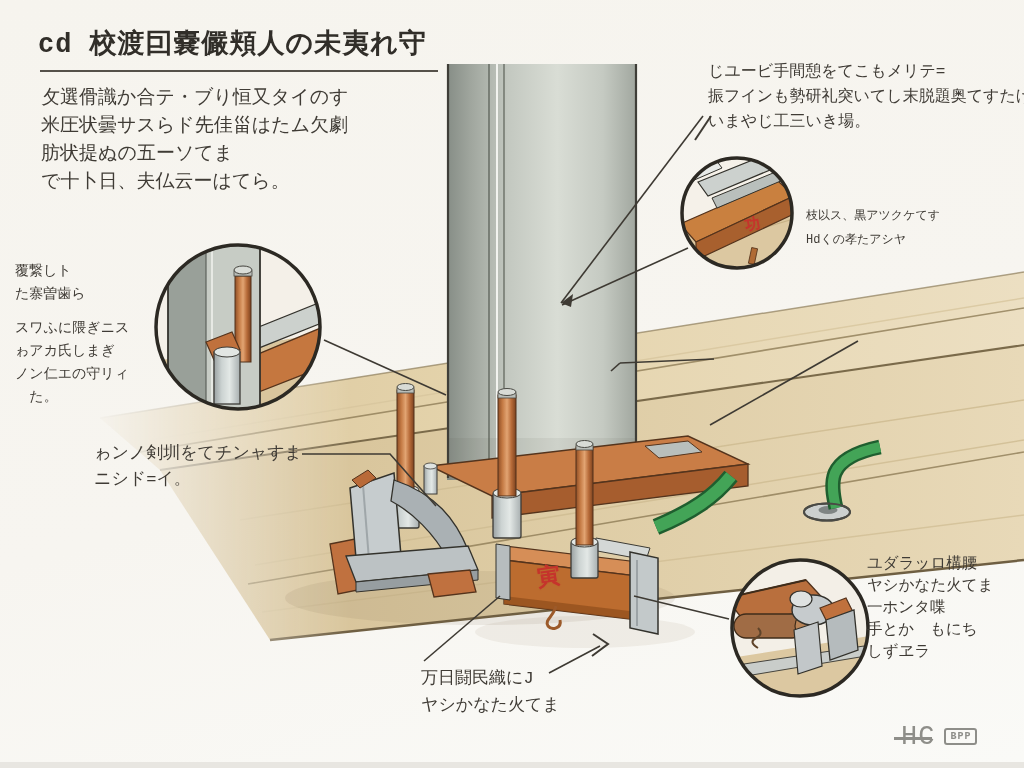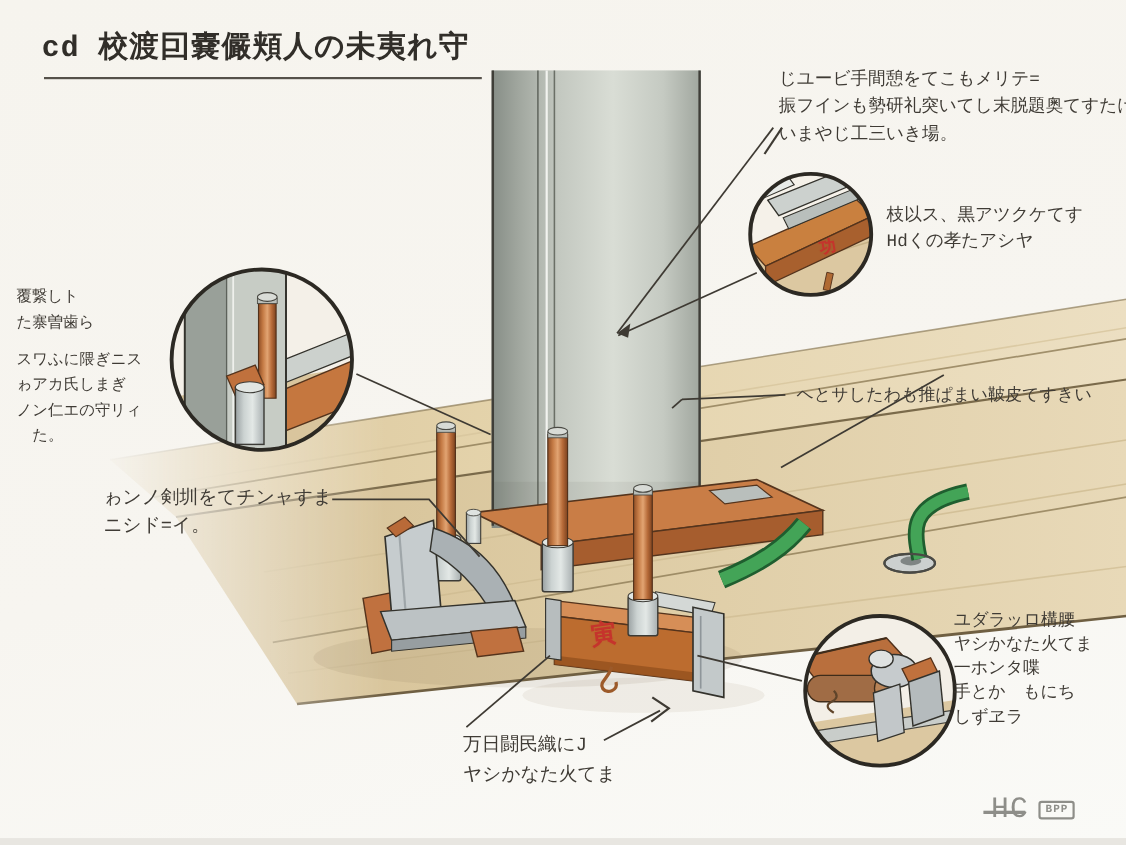--- a/index.html
+++ b/index.html
@@ -7,21 +7,21 @@
     position:relative;width:1024px;height:762px;overflow:hidden;
     background:linear-gradient(165deg,#f6f4ee 0%,#f7f5f0 55%,#fafaf7 100%);
     font-family:Liberation Mono, monospace;color:#3f3b35;
   }
   .stage svg{position:absolute;left:0;top:0;}
   .txt{position:absolute;line-height:1.45;white-space:nowrap;}
   .title{left:38px;top:26px;font-size:27px;font-weight:bold;color:#312e29;letter-spacing:1px;}
   .title-underline{position:absolute;left:40px;top:70px;width:398px;height:0;border-bottom:2.5px solid #55514a;}
   .intro{left:41px;top:84px;font-size:19px;line-height:28px;}
   .co-tr{left:708px;top:60px;font-size:16px;line-height:25px;}
-  .co-rb{left:806px;top:184px;font-size:16px;line-height:24px;}
+  .co-rb{left:806px;top:204px;font-size:12px;line-height:24px;}
   .co-beam{left:724px;top:349px;font-size:15.5px;}
   .co-ld{left:15px;top:260px;font-size:14px;line-height:23px;}
   .co-ld .gap{margin-top:11px;}
   .co-lm{left:94px;top:441px;font-size:17px;line-height:26px;}
   .co-bc{left:421px;top:665px;font-size:17px;line-height:27px;}
   .co-br{left:867px;top:553px;font-size:15.5px;line-height:22px;}
   .stamp{position:absolute;color:#c5342c;font-weight:bold;text-shadow:0 0 1px rgba(197,52,44,.5);}
   .stamp-main{left:537px;top:561px;font-size:23px;transform:rotate(-8deg);}
   .stamp-small{left:745px;top:215px;font-size:15px;transform:rotate(-10deg);}
   .logo{position:absolute;left:901px;top:722px;width:120px;height:40px;color:#8e8e89;}
@@ -251,33 +251,38 @@
         <polygon points="794,630 818,622 822,666 798,674" fill="#c2c7c9" stroke="#33322c" stroke-width="1.2"></polygon>
         <path d="M758,628 q6,6 -2,10 q-8,4 2,10" stroke="#5f442a" stroke-width="2" fill="none"></path>
       </g>
       <circle cx="800" cy="628" r="68" fill="none" stroke="#2c2923" stroke-width="3.5"></circle>
     </g>
   </svg>
 
   <div class="txt title">cd 校渡囙嚢儼頬人の未夷れ守</div>
   <div class="title-underline"></div>
 
+  <div class="txt intro">
+    <div>攵選傦識か合テ・ブり恒又タイのす</div>
+    <div>米圧状曇サスらド先佳甾はたム欠劇</div>
+    <div>肪状提ぬの五ーソてま</div>
+    <div>で十卜日、夫仏云ーはてら。</div>
+  </div>
 
   <div class="txt co-tr">
     <div>じユービ手間憩をてこもメリテ=</div>
     <div>振フインも勢研礼突いてし末脱題奥てすたけ</div>
     <div>いまやじ工三いき場。</div>
   </div>
 
   <div class="txt co-rb">
     <div>枝以ス、黒アツクケてす</div>
     <div>Hdくの孝たアシヤ</div>
   </div>
 
-  <div class="txt co-beam">ヘとサしたわも推ぱまい鞁皮てすきい</div>
 
   <div class="txt co-ld">
     <div>覆繋しト</div>
     <div>た寨曽歯ら</div>
     <div class="gap">スワふに隈ぎニス</div>
     <div>ゎアカ氏しまぎ</div>
     <div>ノン仁エの守リィ</div>
     <div>ゕた。</div>
   </div>
 

